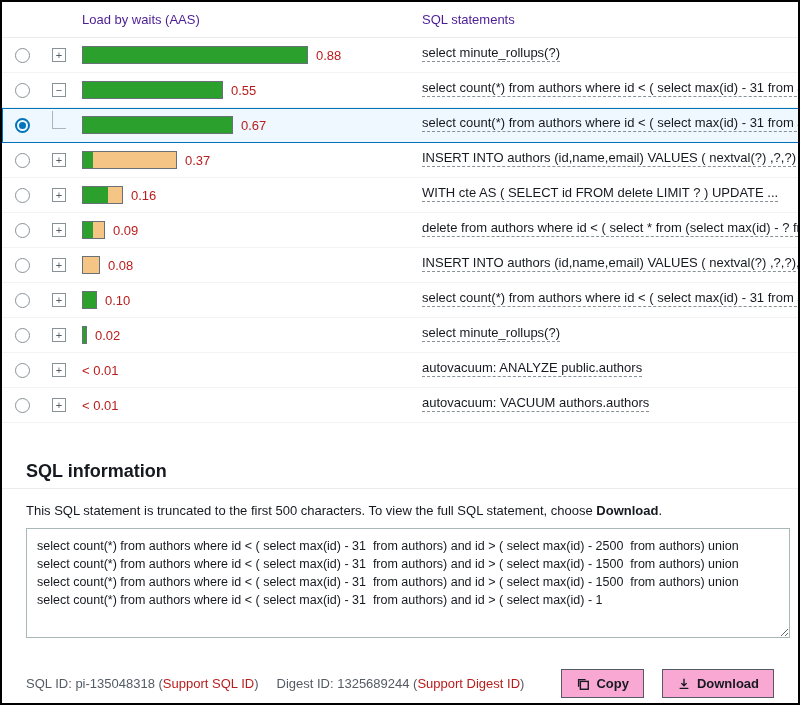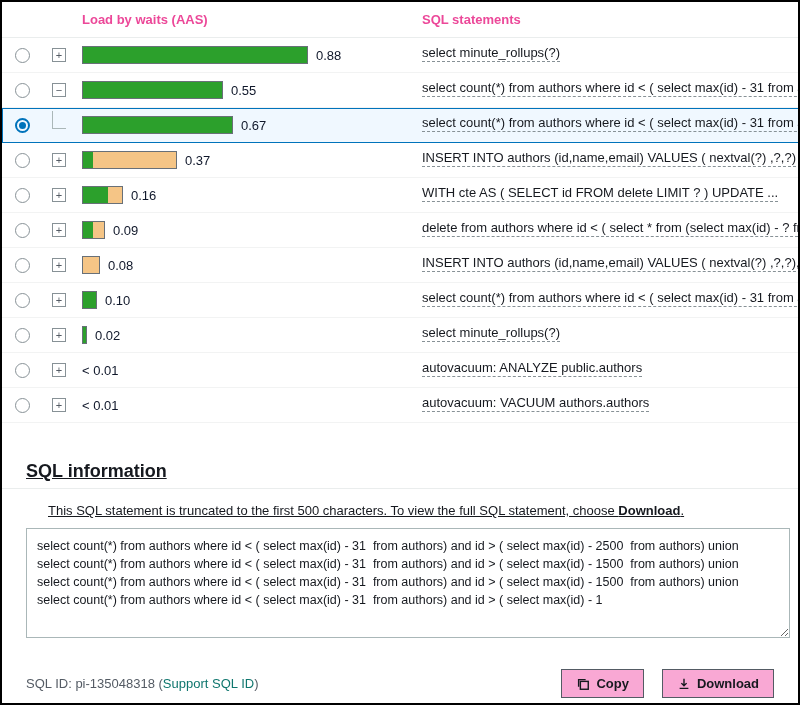--- a/index.html
+++ b/index.html
@@ -23,25 +23,25 @@
     border-collapse: collapse;
     width: 820px;
     table-layout: fixed;
   }
   col.col-radio { width: 40px; }
   col.col-exp   { width: 34px; }
   col.col-load  { width: 340px; }
   col.col-sql   { width: 406px; }
   thead th {
     text-align: left;
-    font-weight: 700;
+    font-weight: 400;
     font-size: 13px;
     padding: 10px 6px;
     border-bottom: 1px solid #eaeded;
-    color: #ec4899;
+    color: #4c1d95;
     background: #fff;
   }
   tbody tr {
     border-bottom: 1px solid #f2f3f3;
     height: 35px;
   }
   tbody tr.selected {
     background: #f0f8ff;
     outline: 1px solid #0073bb;
     outline-offset: -1px;
@@ -85,47 +85,46 @@
   .loadcell { display: flex; align-items: center; gap: 8px; }
   .bar {
     height: 18px;
     display: flex;
     align-items: stretch;
     border: 1px solid #687078;
   }
   .bar .seg { height: 100%; }
   .seg.green  { background: #2ca02c; }
   .seg.orange { background: #f5c586; }
-  .lv { font-size: 13px; color: #0f172a; }
+  .lv { font-size: 13px; color: #b91c1c; }
   .sql-link {
     color: #16191f;
     border-bottom: 1px dashed #879196;
     padding-bottom: 1px;
     cursor: pointer;
     display: inline-block;
     max-width: 100%;
     overflow: hidden;
     text-overflow: clip;
   }
   
   .table-wrap::-webkit-scrollbar { height: 14px; }
   .table-wrap::-webkit-scrollbar-track { background: #f1f1f1; }
   .table-wrap::-webkit-scrollbar-thumb { background: #c6c6c6; }
 
   .info-panel {
     padding: 14px 8px 14px 24px;
-    text-decoration: underline;
   }
   .info-title {
     font-size: 18px;
     font-weight: 700;
     margin-bottom: 6px;
   }
   .rule { border: none; border-top: 1px solid #eaeded; margin: 6px -24px 14px -24px; }
-  .truncnote { font-size: 13px; margin-bottom: 10px; margin-left: 22px; }
+  .truncnote { font-size: 13px; margin-bottom: 10px; }
   .truncnote b { font-weight: 700; }
   .sqlbox {
     width: 100%;
     height: 110px;
     border: 1px solid #aab7b8;
     padding: 8px 10px;
     font-family: inherit;
     font-size: 12.5px;
     line-height: 1.45;
     color: #16191f;
@@ -134,21 +133,21 @@
     white-space: pre;
   }
   .footer {
     display: flex;
     align-items: center;
     gap: 18px;
     padding: 14px 24px;
     font-size: 13px;
   }
   .footer .ids { color: #545b64; }
-  .footer a { color: #0f766e; text-decoration: none; cursor: pointer; }
+  .footer a { color: #b91c1c; text-decoration: none; cursor: pointer; }
   .spacer { flex: 1; }
   .btn {
     border: 1px solid #545b64;
     background: #f9a8d4;
     color: #16191f;
     font-weight: 700;
     font-size: 13px;
     padding: 6px 14px;
     cursor: pointer;
     display: inline-flex; align-items: center; gap: 6px;
@@ -373,20 +372,24 @@
 select count(*) from authors where id &lt; ( select max(id) - 31  from authors) and id &gt; ( select max(id) - 1500  from authors) union
 select count(*) from authors where id &lt; ( select max(id) - 31  from authors) and id &gt; ( select max(id) - 1500  from authors) union
 select count(*) from authors where id &lt; ( select max(id) - 31  from authors) and id &gt; ( select max(id) - 1</textarea>
 </div>
 
 <div class="footer">
   <span class="ids">
     <span>SQL ID: </span><span>pi-135048318</span>
     (<a>Support SQL ID</a>)
   </span>
+  <span class="ids">
+    <span>Digest ID: </span><span>1325689244</span>
+    (<a>Support Digest ID</a>)
+  </span>
   <span class="spacer"></span>
   <button class="btn">
     <svg viewBox="0 0 16 16" fill="none" stroke="#16191f" stroke-width="1.6">
       <rect x="5" y="5" width="9" height="9"></rect>
         <path d="M3 11V3h8"></path>
     </svg>
     <span>Copy</span>
   </button>
   <button class="btn">
     <svg viewBox="0 0 16 16" fill="none" stroke="#16191f" stroke-width="1.6">

